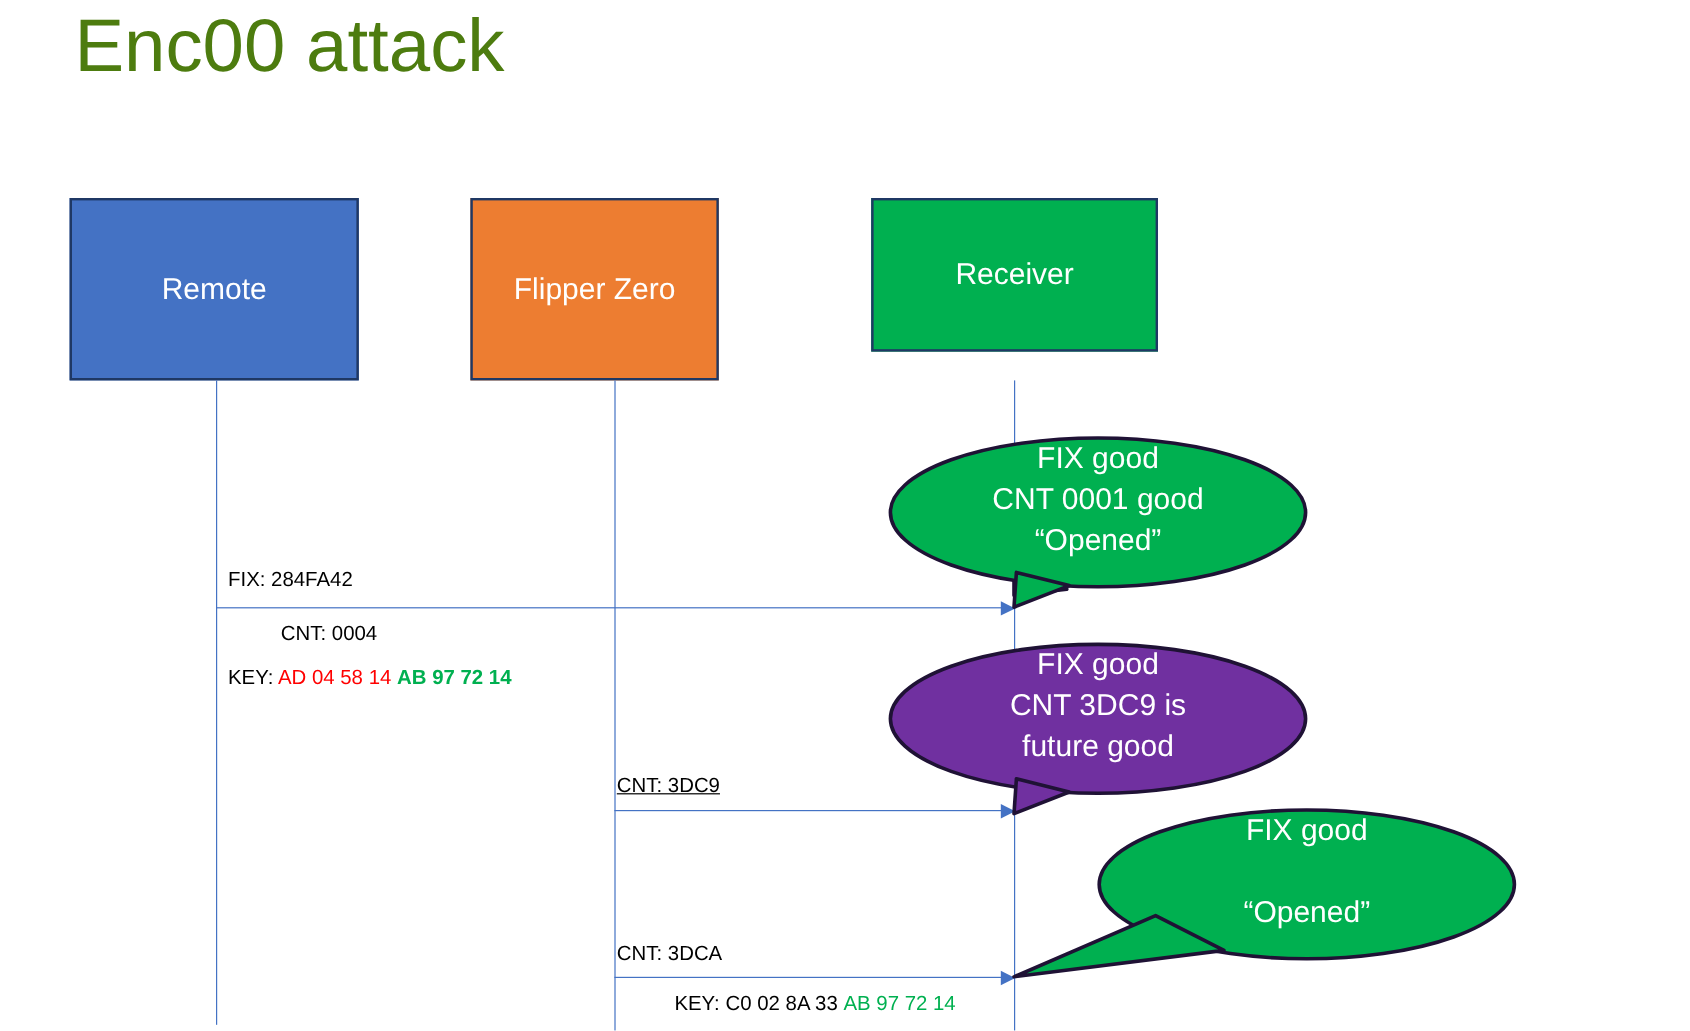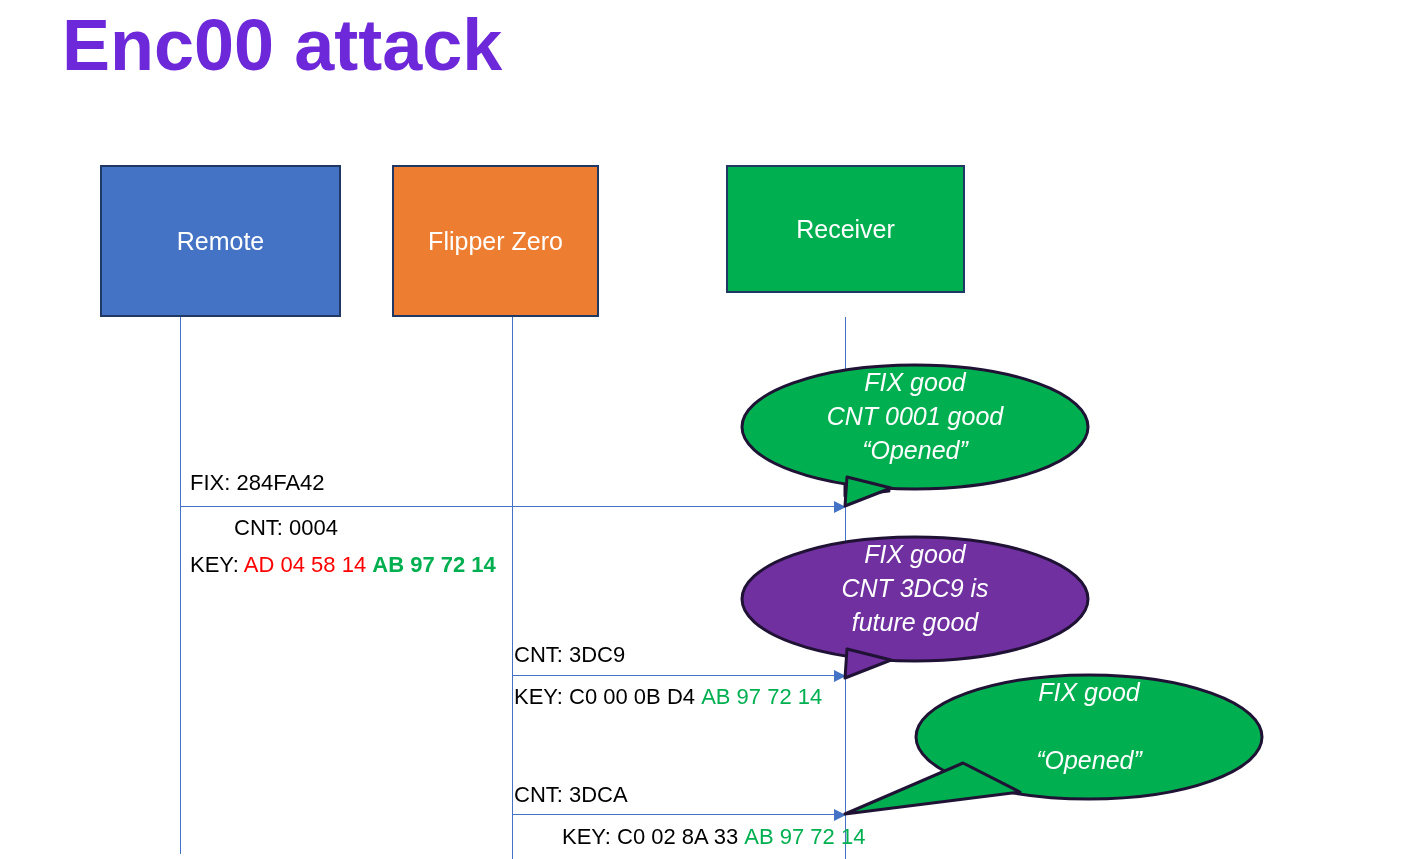--- a/index.html
+++ b/index.html
@@ -16,41 +16,41 @@
     height: 859px;
     background: #ffffff;
     overflow: hidden;
   }
 
   
   #slide-title {
     position: absolute;
     left: 62px;
     top: 2px;
-    font-size: 72px;
+    font-size: 62px;
     line-height: 1.2;
-    font-weight: 700;
-    color: #6d28d9;
+    font-weight: 400;
+    color: #4d7c0f;
     white-space: nowrap;
     letter-spacing: 0px;
   }
 
   
   .actor-box {
     position: absolute;
     box-sizing: border-box;
     border: 2px solid #1F3864;
     display: flex;
     align-items: center;
     justify-content: center;
     color: #ffffff;
     font-size: 25px;
     font-weight: 400;
   }
-  #actor-remote   { left: 58px;  top: 165px; width: 241px; height: 152px; background: #4472C4; margin-left: 42px; }
+  #actor-remote   { left: 58px;  top: 165px; width: 241px; height: 152px; background: #4472C4; }
   #actor-flipper  { left: 392px; top: 165px; width: 207px; height: 152px; background: #ED7D31; }
   #actor-receiver { left: 726px; top: 165px; width: 239px; height: 128px; background: #00B050; }
 
   
   .lifeline {
     position: absolute;
     width: 0;
     border-left: 1.6px solid #4472C4;
   }
   #lifeline-remote   { left: 180px; top: 317px; height: 537px; }
@@ -74,29 +74,29 @@
     border-bottom: 6px solid transparent;
     border-left: 12px solid #4472C4;
   }
   #arrow-1 { left: 180px; top: 506px; width: 665px; }
   #arrow-2 { left: 512px; top: 675px; width: 333px; }
   #arrow-3 { left: 512px; top: 814px; width: 333px; }
 
   
   .msg-label {
     position: absolute;
-    font-size: 22px;
+    font-size: 17px;
     line-height: 34px;
     color: #000000;
     white-space: nowrap;
   }
   #label-fix1 { left: 190px; top: 466px; }
   #label-cnt1 { left: 190px; top: 511px; margin-left: 44px; }
   #label-key1 { left: 190px; top: 548px; }
-  #label-cnt2 { left: 514px; top: 638px; }
+  #label-cnt2 { left: 514px; top: 638px; text-decoration: underline; }
   #label-key2 { left: 514px; top: 680px; }
   #label-cnt3 { left: 514px; top: 778px; }
   #label-key3 { left: 514px; top: 820px; padding-left: 48px; }
 
   .hex-red   { color: #FF0000; text-align: center; }
   .hex-green { color: #00B050; }
   .hex-green-bold { color: #00B050; font-weight: bold; }
   .hex-black { color: #000000; margin-top: 44px; }
 
   
@@ -110,21 +110,20 @@
     overflow: visible;
   }
   .callout-text {
     position: absolute;
     width: 100%;
     text-align: center;
     color: #ffffff;
     font-size: 25px;
     line-height: 34px;
     white-space: nowrap;
-    font-style: italic;
   }
   #callout-1 { left: 741px; top: 351px; width: 348px; height: 153px; }
   #callout-1 .callout-text { top: 14px; }
   #callout-2 { left: 741px; top: 523px; width: 348px; height: 153px; }
   #callout-2 .callout-text { top: 14px; }
   #callout-3 { left: 915px; top: 661px; width: 348px; height: 153px; }
   #callout-3 .callout-text { top: 14px; }
 </style>
 </head>
 <body>
@@ -149,21 +148,20 @@
 
   <div class="msg-arrow" id="arrow-1"></div>
   <div class="msg-arrow" id="arrow-2"></div>
   <div class="msg-arrow" id="arrow-3"></div>
 
   <div class="msg-label" id="label-fix1">FIX: 284FA42</div>
   <div class="msg-label" id="label-cnt1">CNT: 0004</div>
   <div class="msg-label" id="label-key1"><span class="hex-black">KEY: </span><span class="hex-red">AD 04 58 14</span><span class="hex-black">&nbsp;</span><span class="hex-green-bold">AB 97 72 14</span></div>
 
   <div class="msg-label" id="label-cnt2">CNT: 3DC9</div>
-  <div class="msg-label" id="label-key2"><span class="hex-black">KEY: </span><span class="hex-black">C0 00 0B D4</span><span class="hex-black">&nbsp;</span><span class="hex-green">AB 97 72 14</span></div>
 
   <div class="msg-label" id="label-cnt3">CNT: 3DCA</div>
   <div class="msg-label" id="label-key3"><span class="hex-black">KEY: </span><span class="hex-black">C0 02 8A 33</span><span class="hex-black">&nbsp;</span><span class="hex-green">AB 97 72 14</span></div>
 
   <div class="callout" id="callout-1">
     <svg width="348" height="175" viewBox="0 0 348 175">
       <path d="M 104 145 L 104 128 L 148 140 Z" fill="#00B050" stroke="#1F1235" stroke-width="3" stroke-linejoin="round"></path>
       <ellipse cx="174" cy="76" rx="173" ry="62" fill="#00B050" stroke="#1F1235" stroke-width="3"></ellipse>
       <path d="M 106 126 L 104 155 L 150 137 Z" fill="#00B050" stroke="#1F1235" stroke-width="3" stroke-linejoin="round"></path>
     </svg>

